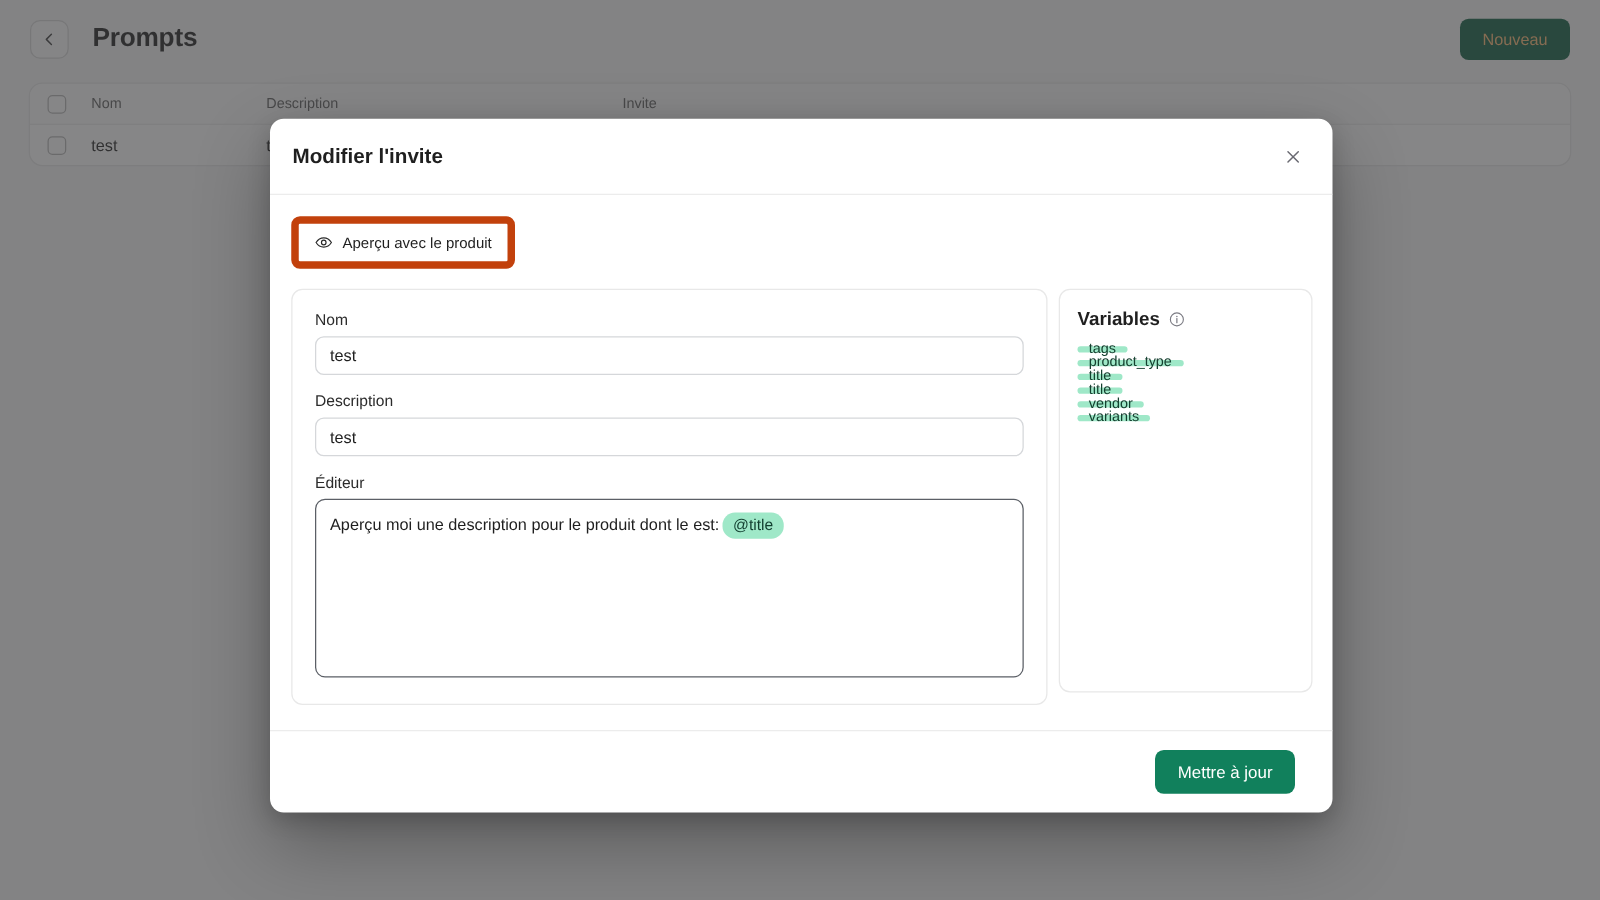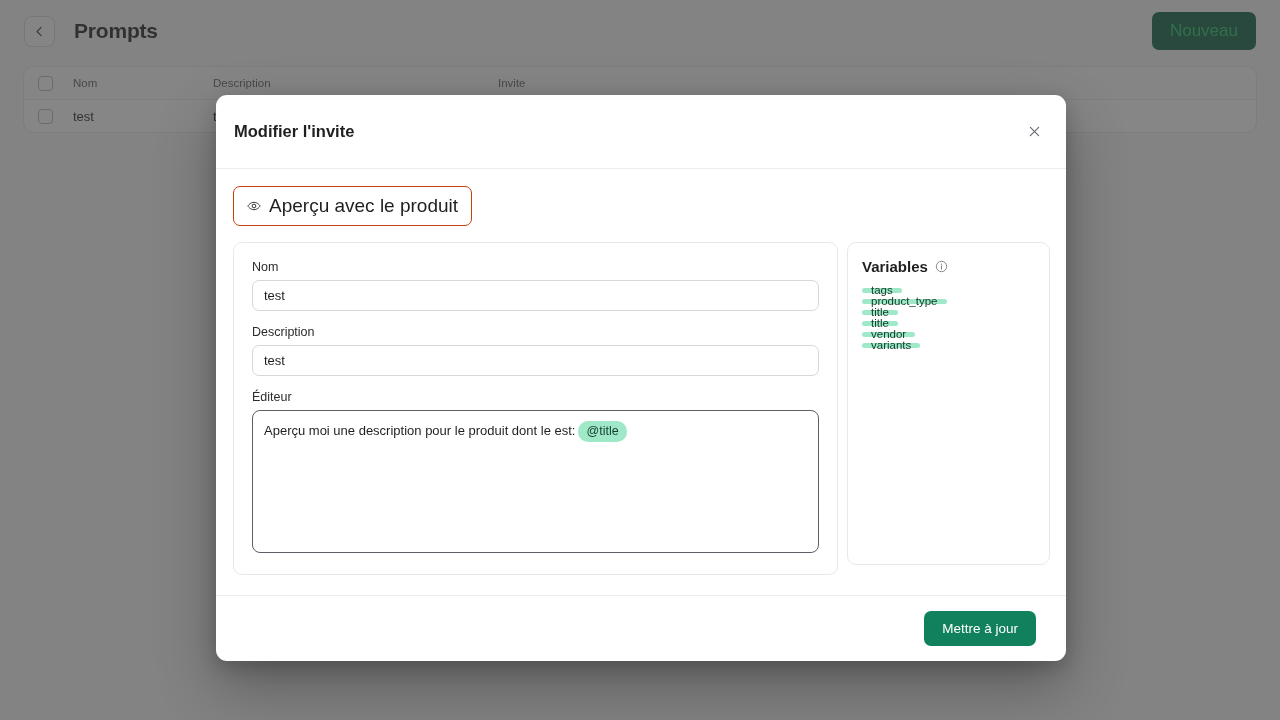--- a/index.html
+++ b/index.html
@@ -36,25 +36,25 @@
   .page-title {
     margin-left: 19px;
     font-size: 21px;
     font-weight: 600;
     color: #1f1f1f;
     letter-spacing: -0.2px;
   }
   .new-btn {
     margin-left: auto;
     background: #0d5c3f;
-    color: #22c55e;
+    color: #fdba74;
     border: none;
     border-radius: 7px;
     padding: 9px 18px;
-    font-size: 17px;
+    font-size: 13px;
     font-family: "Liberation Sans", sans-serif;
   }
 
   .table-card {
     margin: 4px 23px 0 23px;
     background: #ffffff;
     border: 1px solid #e6e6e6;
     border-radius: 11px;
     overflow: hidden;
   }
@@ -107,21 +107,21 @@
     position: absolute;
     left: 216px;
     top: 95px;
     width: 850px;
     background: #ffffff;
     border-radius: 11px;
     box-shadow: 0 26px 60px rgba(0,0,0,0.30), 0 6px 18px rgba(0,0,0,0.18);
     overflow: hidden;
   }
   .modal-head {
-    height: 74px;
+    height: 61px;
     display: flex;
     align-items: center;
     padding: 0 23px 0 18px;
     border-bottom: 1px solid #ececec;
   }
   .modal-title {
     font-size: 16.5px;
     font-weight: 600;
     color: #1f1f1f;
   }
@@ -133,25 +133,25 @@
     width: 18px; height: 18px;
     display: flex; align-items: center; justify-content: center;
   }
   .modal-body {
     padding: 17px 17px 20px 17px;
   }
   .preview-btn {
     display: inline-flex;
     align-items: center;
     gap: 8px;
-    border: 1px solid #c2410c;
+    border: 6px solid #c2410c;
     background: #fff;
     border-radius: 7px;
     padding: 8px 13px;
-    font-size: 19px;
+    font-size: 12px;
     color: #1f1f1f;
     font-family: "Liberation Sans", sans-serif;
     text-align: center;
   }
   .eye-ico { display: inline-flex; align-items: center; color: #2b2b2b; }
 
   .columns {
     display: flex;
     gap: 9px;
     margin-top: 16px;

